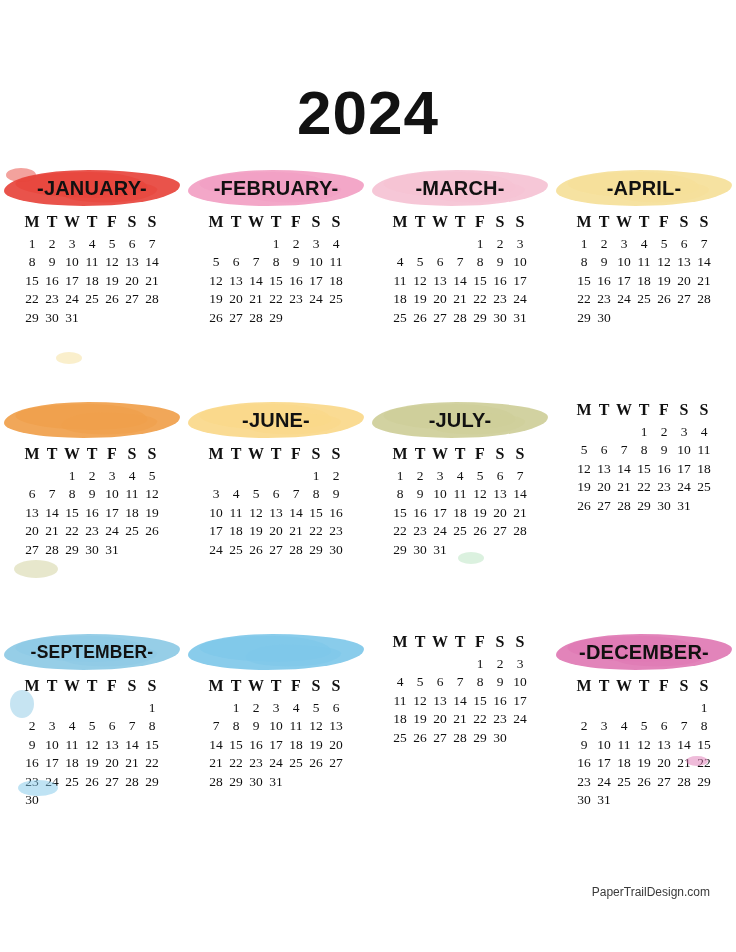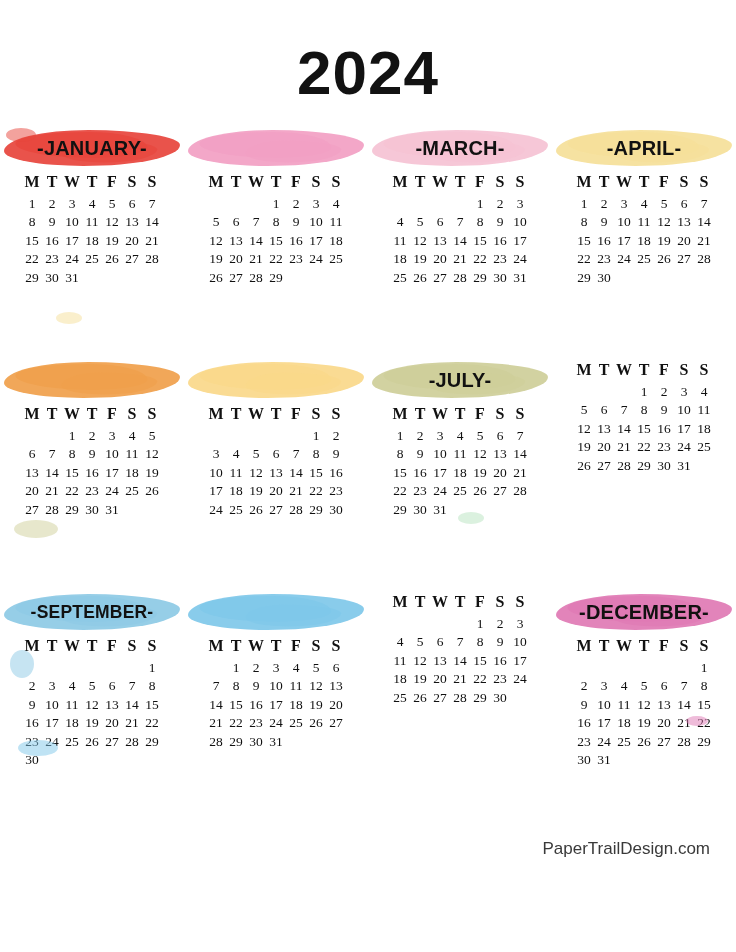--- a/index.html
+++ b/index.html
@@ -15,20 +15,21 @@
     position: relative;
     overflow: hidden;
   }
 
   .page {
     position: relative;
     width: 736px;
     height: 871px;
     box-sizing: border-box;
     padding: 4px 22px;
+    margin-top: 40px;
   }
 
   
   .year-title {
     text-align: center;
     font-family: "Liberation Sans", sans-serif;
     font-weight: bold;
     font-size: 62px;
     letter-spacing: 1px;
     line-height: 1;
@@ -132,21 +133,21 @@
     border-radius: 50%;
     opacity: 0.5;
   }
 
   
   .footer {
     position: absolute;
     right: 26px;
     bottom: 12px;
     font-family: "Liberation Sans", sans-serif;
-    font-size: 17px;
+    font-size: 12px;
     color: #3a3a3a;
   }
 </style>
 </head>
 <body>
 
 <div class="page">
 
   <div class="year-title">2024</div>
 
@@ -217,20 +218,21 @@
               <td class="empty"></td>
             </tr>
           </tbody>
         </table>
       </div>
       <div class="month">
         <div class="blob-wrap">
           <div class="blob b1" style="background: rgb(242, 160, 196);"></div>
           <div class="blob b2" style="background: rgb(242, 160, 196);"></div>
           <div class="blob b3" style="background: rgb(242, 160, 196);"></div>
+          <div class="month-name">-FEBRUARY-</div>
         </div>
         <table class="cal">
           <thead>
             <tr>
               <th>M</th>
               <th>T</th>
               <th>W</th>
               <th>T</th>
               <th>F</th>
               <th>S</th>
@@ -487,20 +489,21 @@
               <td class="empty"></td>
             </tr>
           </tbody>
         </table>
       </div>
       <div class="month">
         <div class="blob-wrap">
           <div class="blob b1" style="background: rgb(250, 217, 138);"></div>
           <div class="blob b2" style="background: rgb(250, 217, 138);"></div>
           <div class="blob b3" style="background: rgb(250, 217, 138);"></div>
+          <div class="month-name">-JUNE-</div>
         </div>
         <table class="cal">
           <thead>
             <tr>
               <th>M</th>
               <th>T</th>
               <th>W</th>
               <th>T</th>
               <th>F</th>
               <th>S</th>

